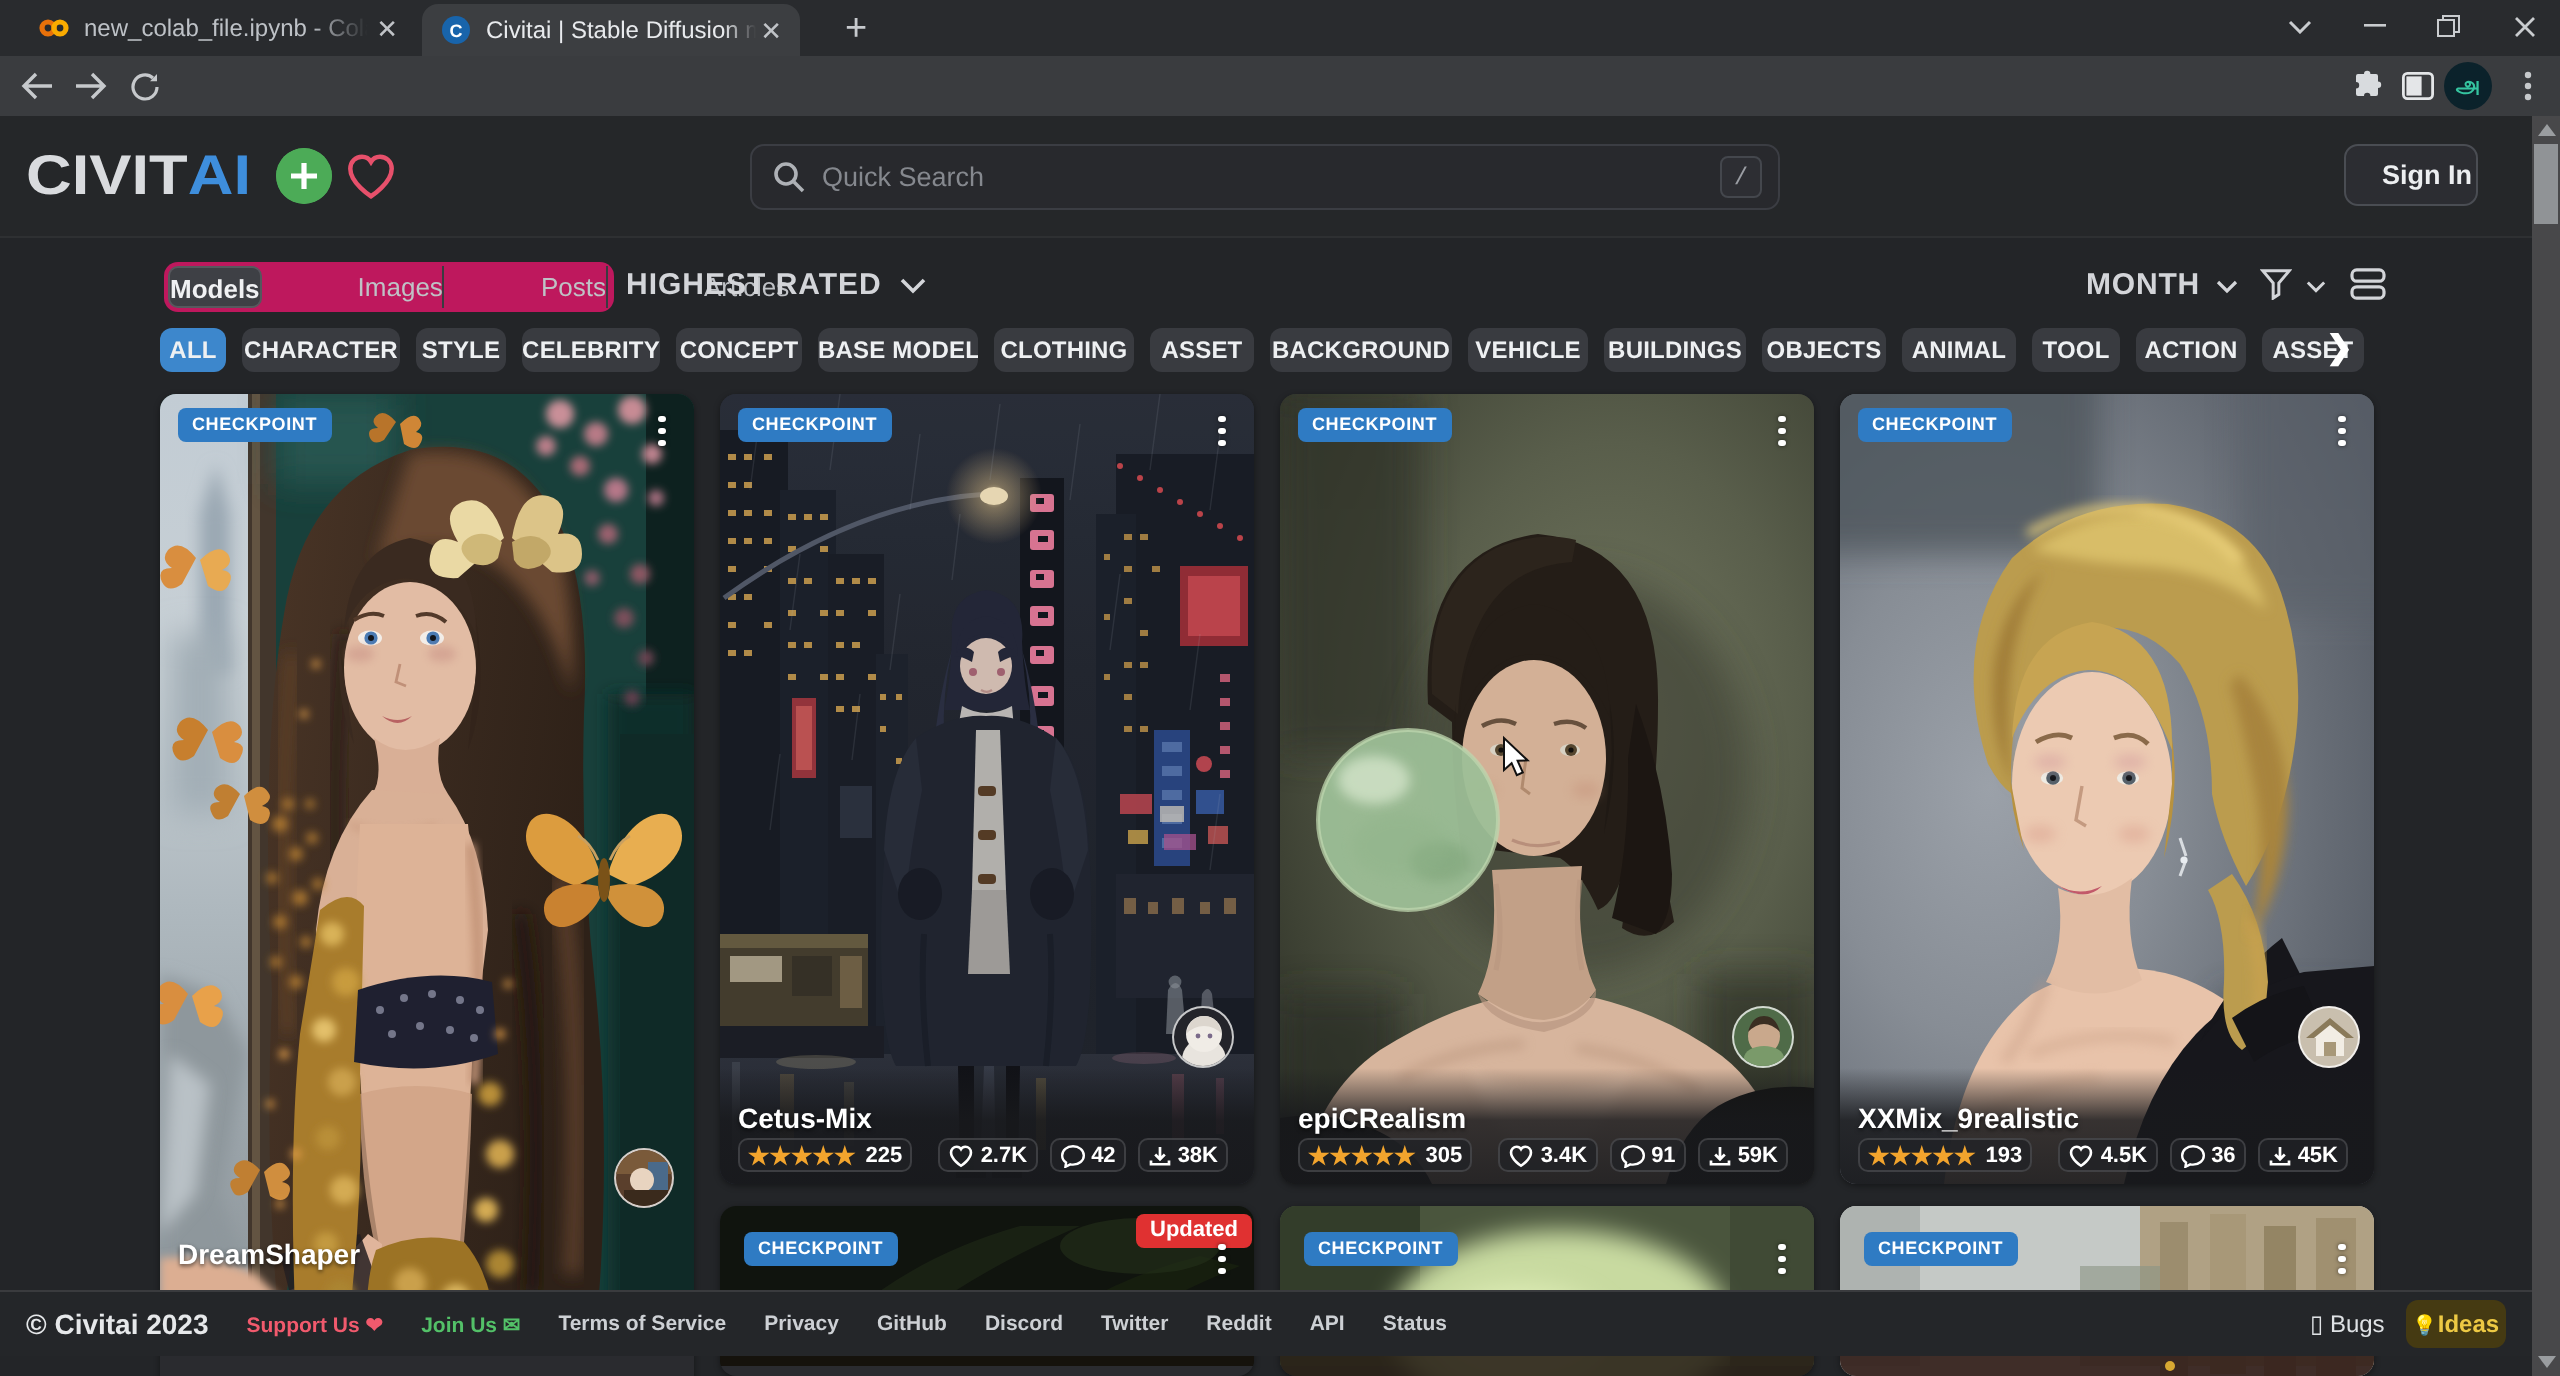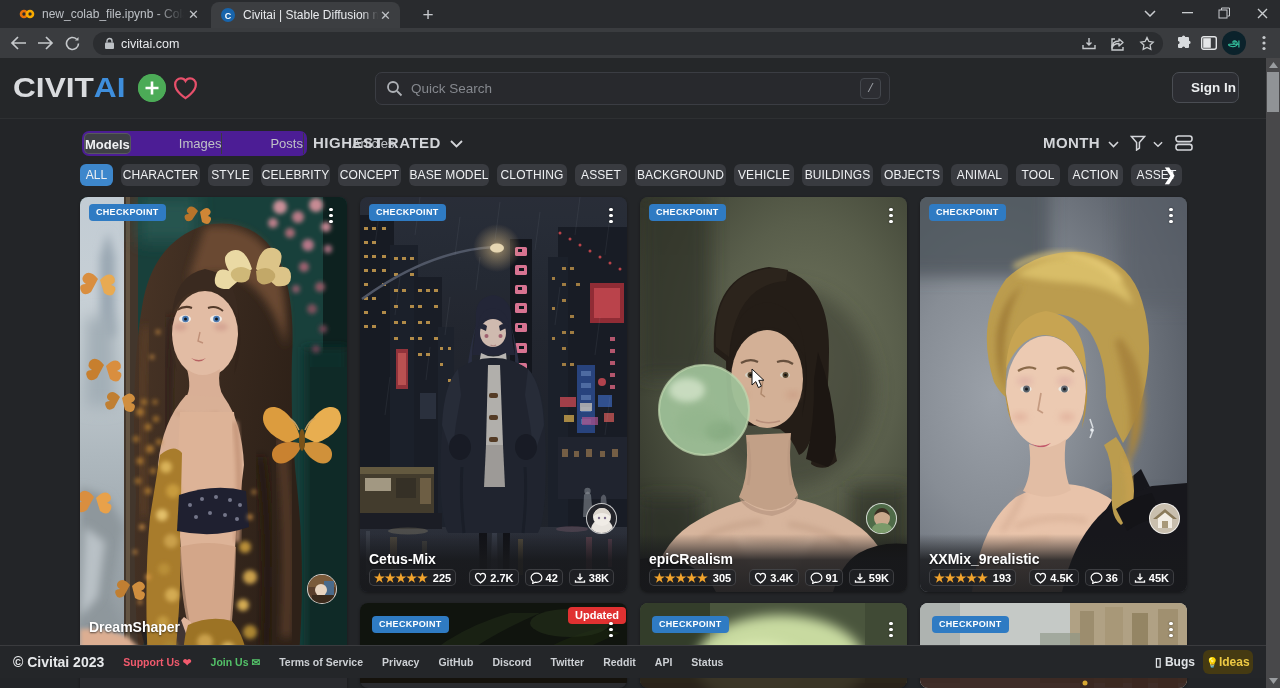--- a/index.html
+++ b/index.html
@@ -24,28 +24,28 @@
 #siteheader { position:absolute; left:0; top:0; width:1280px; height:61px; background:#252729; border-bottom:1px solid #2e3032; }
 #logo { position:absolute; left:13px; top:14px; font-size:28px; font-weight:bold; letter-spacing:0px; color:#d9dbde; transform:scale(1.13,1.0); transform-origin:left center; }
 #logo b { color:#3e8edc; }
 #plusbtn { position:absolute; left:138px; top:16px; width:28px; height:28px; border-radius:50%; background:#4cab57; color:#fff; }
 #heartbtn { position:absolute; left:172px; top:17px; width:27px; height:26px; }
 #searchbar { position:absolute; left:375px; top:14px; width:515px; height:33px; background:#28292d; border:1px solid #3b3d43; border-radius:7px; display:flex; align-items:center; }
 #searchbar .ph { color:#85888e; font-size:13.5px; margin-left:8px; }
 #slash { position:absolute; right:8px; top:5px; width:21px; height:21px; border:1px solid #44474d; border-radius:4px; background:#2d2e33; color:#9b9ea4; font-size:12px; text-align:center; line-height:20px; font-family:"Liberation Mono",monospace; }
 #signin { position:absolute; left:1172px; top:14px; width:67px; height:31px; border:1px solid #4a4d53; border-radius:7px; background:#2c2d32; color:#eceef0; font-size:13.5px; font-weight:bold; text-align:center; line-height:29px;padding-left:16px; }
 
-#segwrap { position:absolute; left:82px; top:73px; width:225px; height:25px; background:#4c1d95; border-radius:7px; display:flex; align-items:center; padding:2px;gap:48px; }
+#segwrap { position:absolute; left:82px; top:73px; width:225px; height:25px; background:#be185d; border-radius:7px; display:flex; align-items:center; padding:2px;gap:48px; }
 .seg { font-size:13px; color:#bfc2c6; height:21px; line-height:21px; border-right:1px solid #3a3b40; text-align:center; white-space:nowrap; }
 .seg:last-child { border-right:none; }
 .seg.active { background:#3e4045; border:1px solid #57595e; border-radius:5px; color:#f0f1f3; font-weight:bold; border-right:1px solid #54575d; }
 #hrated { position:absolute; left:313px; top:76px; font-size:15px; font-weight:bold; letter-spacing:0.5px; color:#d3d5d9;text-align:right; }
 #monthlbl { position:absolute; left:1043px; top:76px; font-size:15px; font-weight:bold; letter-spacing:0.5px; color:#d3d5d9; }
 
-.chip { position:absolute; top:106px; height:22px; border-radius:6px; background:#393b40; color:#eef0f2; font-size:12px; font-weight:normal; text-align:center; line-height:22px; letter-spacing:0.1px; white-space:nowrap; overflow:hidden; }
+.chip { position:absolute; top:106px; height:22px; border-radius:6px; background:#393b40; color:#eef0f2; font-size:12px; font-weight:bold; text-align:center; line-height:22px; letter-spacing:0.1px; white-space:nowrap; overflow:hidden; }
 .chip.blue { background:#3d87cc; }
 #chiparrow { position:absolute; left:1163px; top:106px; color:#fff; font-size:16px; font-weight:bold; line-height:22px; }
 
 .card { position:absolute; width:267px; background:#2a2b2f; border-radius:8px; overflow:hidden; box-shadow:0 1px 3px rgba(0,0,0,.4); }
 .card svg.art { position:absolute; left:0; top:0; }
 .badge { position:absolute; left:9px; top:7px; height:17px; background:#2f7bc3; border-radius:4px; color:#fff; font-size:9px; font-weight:bold; letter-spacing:0.3px; line-height:17px; padding:0 7px; }
 .dots { position:absolute; right:8px; top:8px; width:16px; height:20px; }
 .dots i { display:block; width:3.5px; height:3.5px; border-radius:50%; background:#fff; margin:2.5px auto; box-shadow:0 0 2px rgba(0,0,0,.6); }
 .cardtitle { position:absolute; left:9px; font-size:14px; font-weight:bold; color:#fff; text-shadow:0 1px 2px rgba(0,0,0,.6); }
 .statrow { position:absolute; left:9px; right:13px; display:flex; }
@@ -55,21 +55,21 @@
 .rgroup { margin-left:auto; display:flex; gap:6px; }
 .fade { position:absolute; left:0; right:0; bottom:0; background:linear-gradient(180deg,rgba(24,25,28,0) 0%,rgba(24,25,28,.85) 45%,rgba(24,25,28,.92) 100%); }
 .avatar { position:absolute; border-radius:50%; border:1.5px solid rgba(255,255,255,.75); overflow:hidden; }
 
 #footer { position:absolute; left:0; top:587px; width:1280px; height:33px; background:#242629; border-top:1px solid #3a3b3e; display:flex; align-items:center; font-size:11.5px; color:#cdd0d4; }
 #footer .cc { font-size:14px; font-weight:bold; color:#e6e8ea; margin-left:13px; }
 #footer .lnk { font-weight:bold; margin-left:19px; font-size:10.5px; }
 #footer .red { color:#f15a6d; }
 #footer .grn { color:#53c168; }
 #ideasbtn { position:absolute; left:1203px; top:592px; width:50px; height:24px; background:#453a12; border-radius:6px; color:#edc944; font-size:12px; font-weight:bold; text-align:center; line-height:24px; white-space:nowrap; }
-#bugs { position:absolute; left:1155px; top:597px; color:#dfe2e5; font-size:12px; font-weight:bold; }
+#bugs { position:absolute; left:1155px; top:597px; color:#dfe2e5; font-size:12px; font-weight:normal; }
 #tooltip { position:absolute; left:0; top:611px; width:205px; height:19px; background:#28292c; border:1px solid #404245; border-left:none; border-bottom:none; color:#d2d5d9; font-size:10.5px; line-height:18px; padding-left:7px; }
 
 #scrollbar { position:absolute; left:1266px; top:0; width:14px; height:630px; background:#48484a; }
 #sthumb { position:absolute; left:1px; top:14px; width:12px; height:40px; background:#909396; }
 </style>
 </head>
 <body>
 
 <div id="titlebar">
   <div class="tab" id="tab1">
@@ -124,40 +124,20 @@
       <svg width="17" height="14" viewBox="0 0 17 14">
         <path d="M9 1l6 6-6 6M15 7H1" stroke="#c6c9cc" stroke-width="1.7" fill="none"></path>
       </svg>
     </div>
   <div class="tbico" style="left:60px">
       <svg width="15" height="15" viewBox="0 0 15 15" fill="none">
         <path d="M13.5 7.5a6 6 0 1 1-2-4.5" stroke="#c6c9cc" stroke-width="1.6"></path>
         <path d="M13.5 1v3.6H10" fill="#c6c9cc" stroke="none"></path>
       </svg>
     </div>
-  <div id="omnibox">
-    <svg style="margin-left:11px" width="11" height="13" viewBox="0 0 11 13">
-        <rect x="1" y="5.5" width="9" height="6.5" rx="1" fill="#bdc1c5"></rect>
-        <path d="M3 5.5V4a2.5 2.5 0 0 1 5 0v1.5" stroke="#bdc1c5" stroke-width="1.4" fill="none"></path>
-      </svg>
-    <span id="omnitext">civitai.com</span>
-    <div style="margin-left:auto;display:flex;gap:13px;margin-right:8px">
-      <svg width="16" height="16" viewBox="0 0 16 16" fill="none" stroke="#c6c9cc" stroke-width="1.4">
-          <path d="M8 2v7M5.5 6.5L8 9l2.5-2.5"></path>
-          <path d="M2 9v3.5h12V9"></path>
-        </svg>
-      <svg width="16" height="16" viewBox="0 0 16 16" fill="none" stroke="#c6c9cc" stroke-width="1.4">
-          <path d="M9 3l4 3.5L9 10V7.5C5 7.5 3 9 2 12c0-4 2-7 7-7z" stroke-linejoin="round"></path>
-          <path d="M5 3H2v11h11v-3"></path>
-        </svg>
-      <svg width="16" height="16" viewBox="0 0 16 16" fill="none">
-          <path d="M8 1.6l1.9 3.9 4.3.6-3.1 3 .7 4.3L8 11.4l-3.8 2 .7-4.3-3.1-3 4.3-.6z" stroke="#c6c9cc" stroke-width="1.3"></path>
-        </svg>
-    </div>
-  </div>
   <div class="tbico" style="left:1172px">
       <svg width="16" height="16" viewBox="0 0 16 16">
         <path d="M6 2a1.6 1.6 0 0 1 3.2 0H12a1 1 0 0 1 1 1v2.8a1.6 1.6 0 0 1 0 3.2V12a1 1 0 0 1-1 1H9.2a1.6 1.6 0 0 0-3.2 0H3a1 1 0 0 1-1-1V9.2a1.6 1.6 0 0 0 0-3.2V3a1 1 0 0 1 1-1z" fill="#d8dbde"></path>
       </svg>
     </div>
   <div class="tbico" style="left:1197px">
       <svg width="16" height="14" viewBox="0 0 16 14">
         <rect x="0.7" y="0.7" width="14.6" height="12.6" rx="2" fill="none" stroke="#e4e6e8" stroke-width="1.4"></rect>
         <rect x="2.2" y="2.2" width="7.6" height="9.6" fill="#e4e6e8"></rect>
       </svg>

